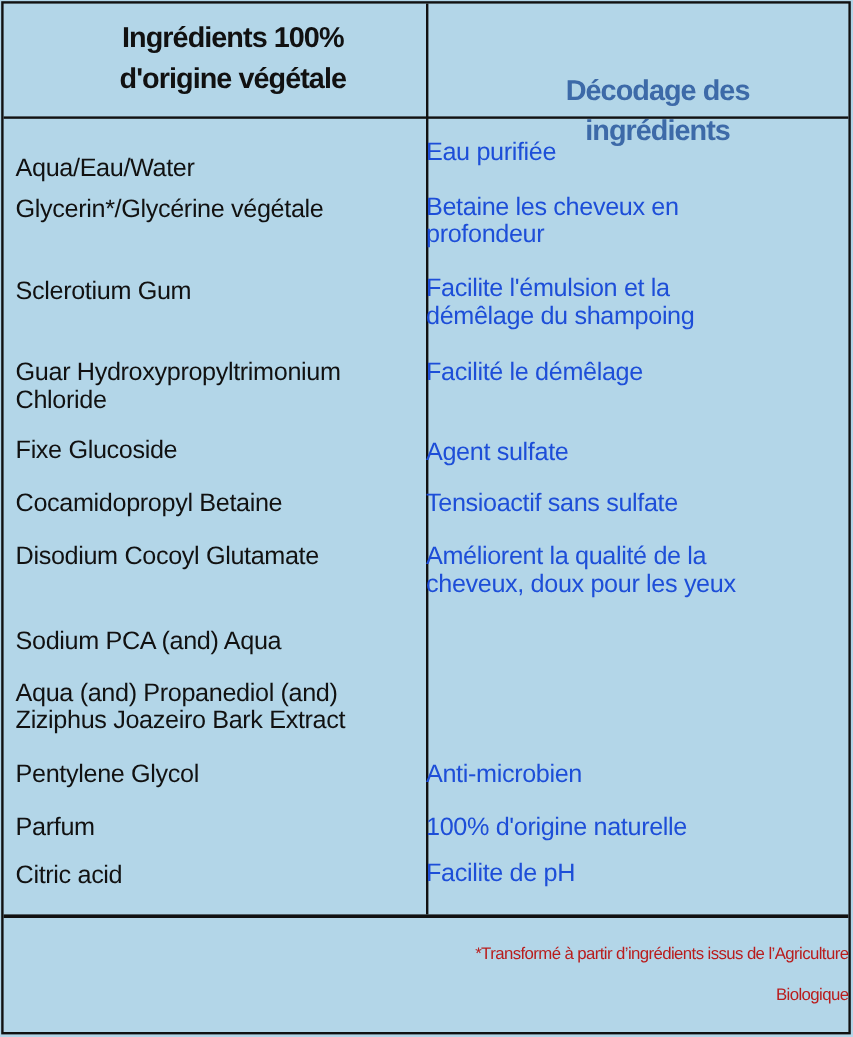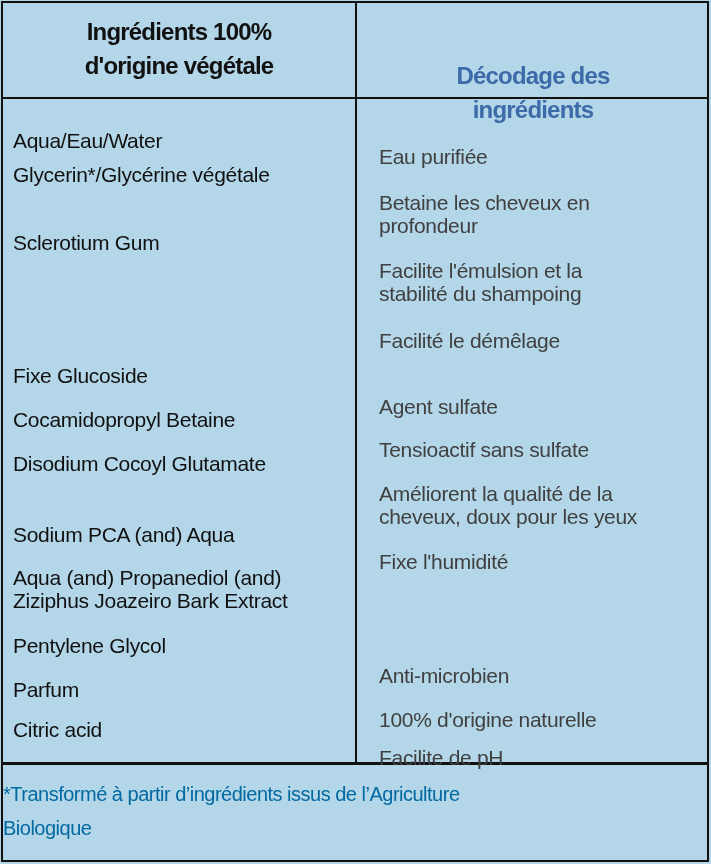--- a/index.html
+++ b/index.html
@@ -24,33 +24,33 @@
     }
     .hdiv1 {
       position: absolute; left: 0; top: 94px; width: 704px; height: 2px; background: #111;
     }
     .hdiv2 {
       position: absolute; left: 0; top: 759px; width: 704px; height: 3px; background: #111;
     }
     .hdr {
       position: absolute; top: 12px; width: 352px;
       text-align: center; font-size: 24px; line-height: 34px;
-      font-weight: bold; letter-spacing: -0.8px;
+      font-weight: bold; letter-spacing: -0.8px; padding-left: 15px;
     }
     .hdr.left { left: 0; color: #111; }
     .hdr.right { left: 354px; color: #3d6aa8; margin-top: 44px; }
     .cell {
       position: absolute; font-size: 21px; line-height: 23px;
       letter-spacing: -0.3px; white-space: nowrap;
     }
     .ing { left: 10px; color: #111; }
-    .dec { left: 376px; color: #404040; margin-top: 30px; }
+    .dec { left: 352px; color: #1d4ed8; }
     .footer {
       position: absolute; left: 0; top: 774px; width: 704px;
-      text-align: left; font-size: 20px; line-height: 34px; color: #0369a1;
+      text-align: right; font-size: 14px; line-height: 34px; color: #b91c1c;
       letter-spacing: -0.5px;
     }
   </style>
 </head>
 <body>
 
 <div class="table">
   <div class="vdiv"></div>
   <div class="hdiv1"></div>
   <div class="hdiv2"></div>
@@ -77,23 +77,27 @@
   <div class="cell dec" style="top:158px">
       <div>Betaine les cheveux en</div>
       <div>profondeur</div>
     </div>
 
   <div class="cell ing" style="top:228px">
       <div>Sclerotium Gum</div>
     </div>
   <div class="cell dec" style="top:226px">
       <div>Facilite l'émulsion et la</div>
-      <div>stabilité du shampoing</div>
+      <div>démêlage du shampoing</div>
     </div>
 
+  <div class="cell ing" style="top:296px">
+      <div>Guar Hydroxypropyltrimonium</div>
+      <div>Chloride</div>
+    </div>
   <div class="cell dec" style="top:296px">
       <div>Facilité le démêlage</div>
     </div>
 
   <div class="cell ing" style="top:361px">
       <div>Fixe Glucoside</div>
     </div>
   <div class="cell dec" style="top:362px">
       <div>Agent sulfate</div>
     </div>
@@ -108,23 +112,20 @@
   <div class="cell ing" style="top:449px">
       <div>Disodium Cocoyl Glutamate</div>
     </div>
   <div class="cell dec" style="top:449px">
       <div>Améliorent la qualité de la</div>
       <div>cheveux, doux pour les yeux</div>
     </div>
 
   <div class="cell ing" style="top:520px">
       <div>Sodium PCA (and) Aqua</div>
-    </div>
-  <div class="cell dec" style="top:517px">
-      <div>Fixe l'humidité</div>
     </div>
 
   <div class="cell ing" style="top:563px">
       <div>Aqua (and) Propanediol (and)</div>
       <div>Ziziphus Joazeiro Bark Extract</div>
     </div>
 
   <div class="cell ing" style="top:631px">
       <div>Pentylene Glycol</div>
     </div>

